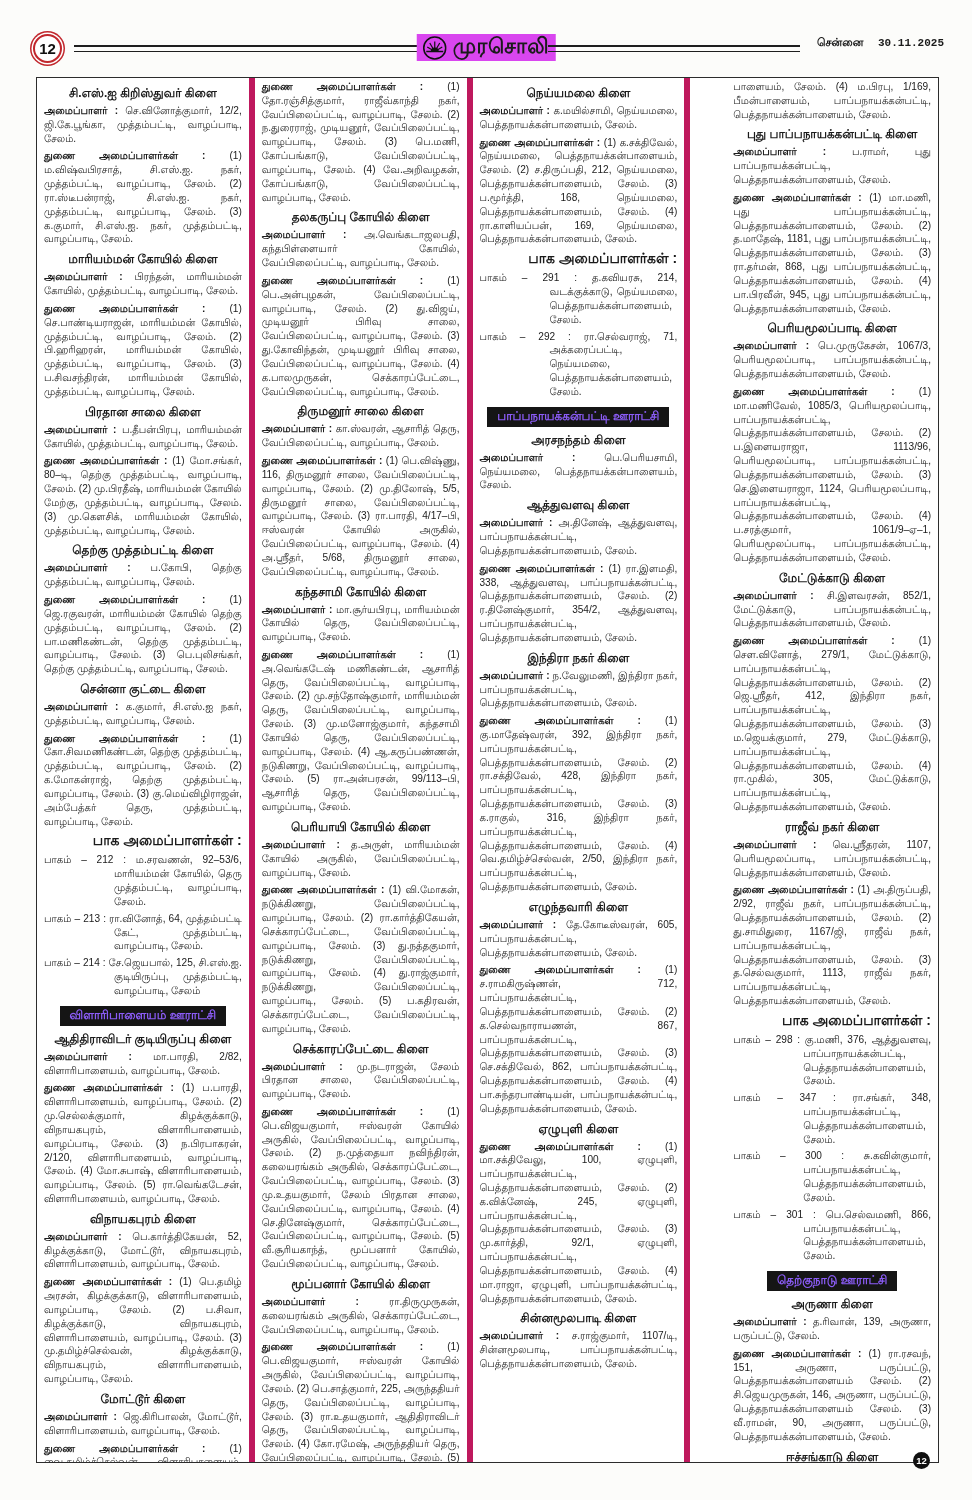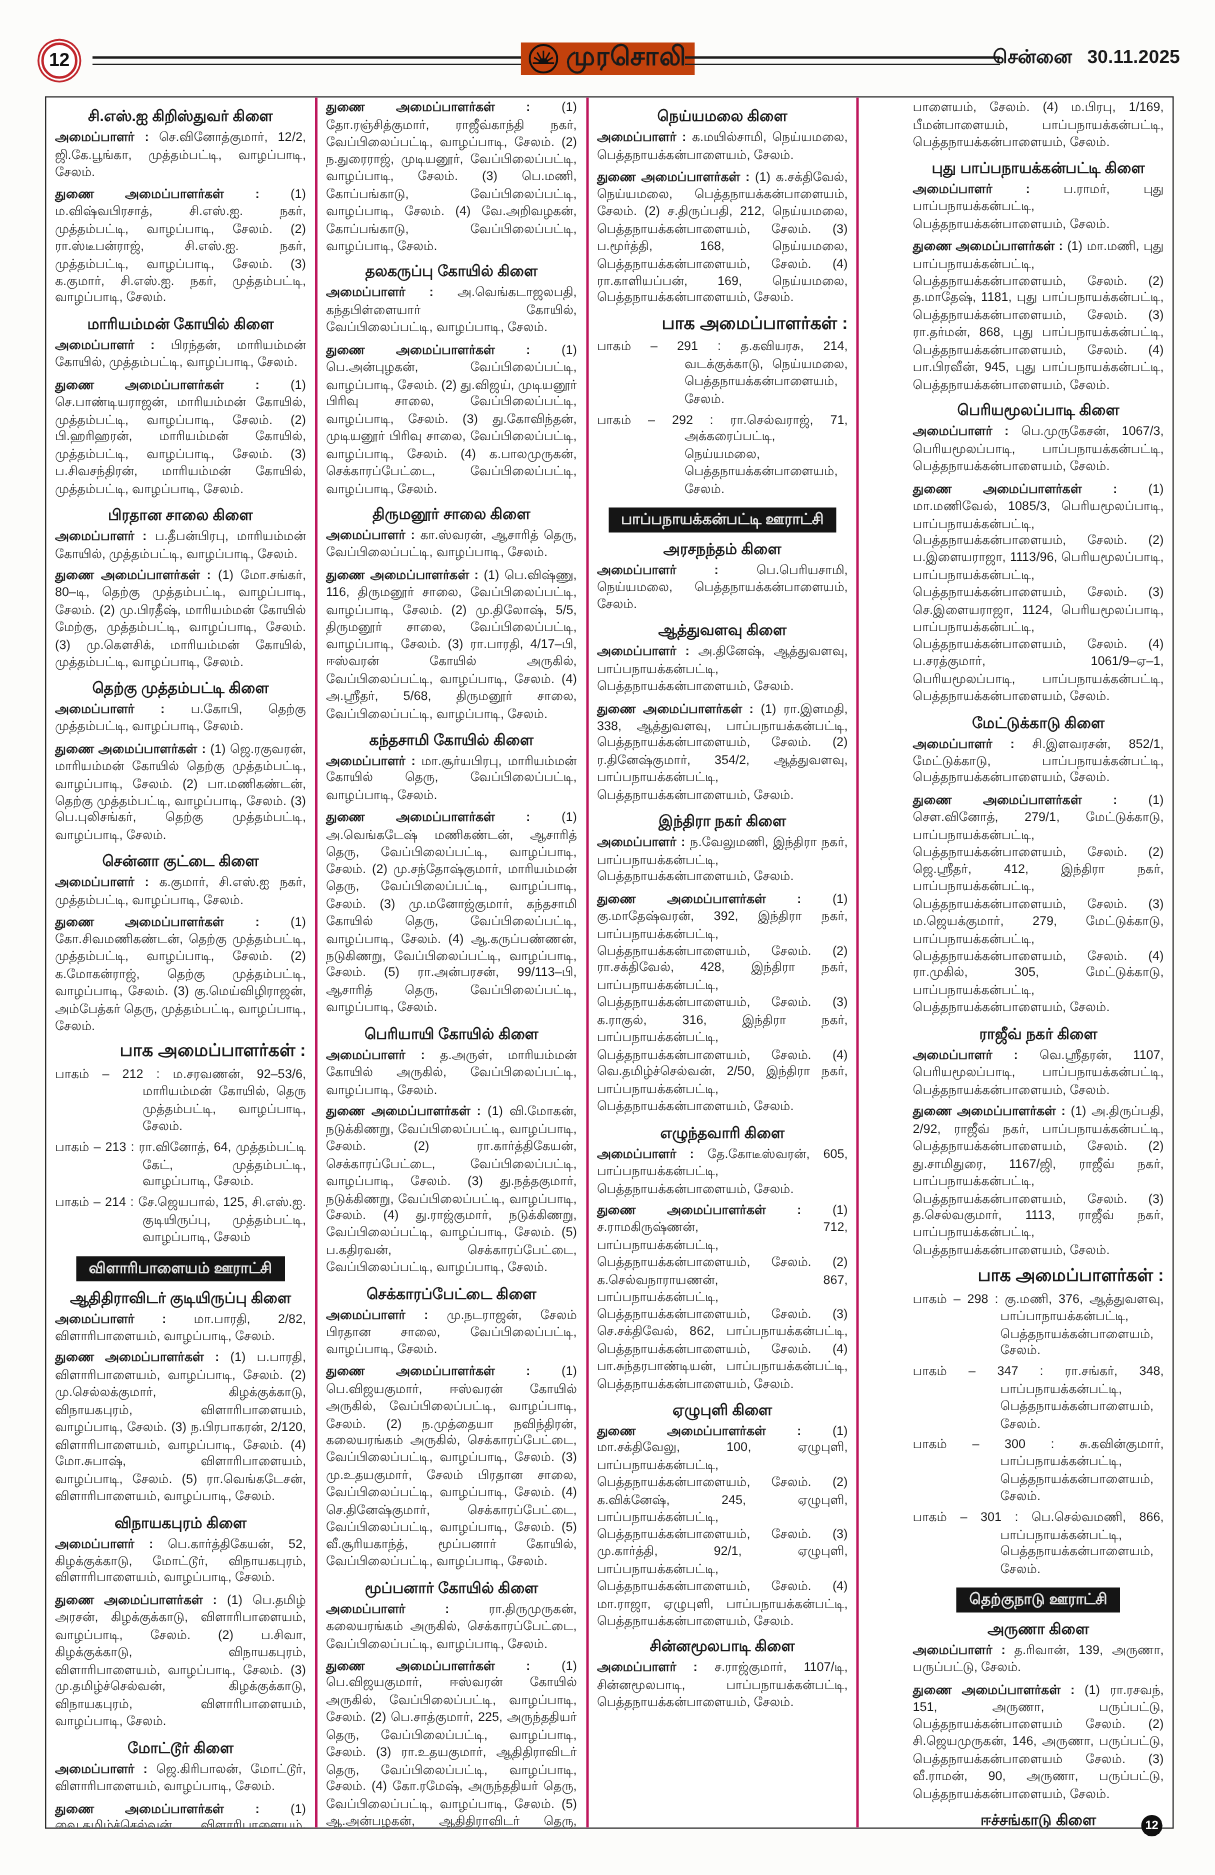--- a/index.html
+++ b/index.html
@@ -3,30 +3,30 @@
 <meta charset="utf-8">
 <style>
   html,body{margin:0;padding:0;}
   body{width:972px;height:1500px;background:#fcfcfa;font-family:"Liberation Sans",sans-serif;color:#1b1b1b;position:relative;overflow:hidden;}
   
   .hdr{position:absolute;top:34px;left:0;width:972px;height:38px;}
   .pgnum{position:absolute;left:33px;top:0;width:25px;height:25px;background:#fff;border:2px solid #c1272d;border-radius:50%;box-shadow:0 0 0 1.5px #fff,0 0 0 3px #c1272d;display:flex;align-items:center;justify-content:center;font-weight:bold;font-size:15px;color:#111;}
   .rule{position:absolute;top:11px;height:4px;border-top:2.5px solid #1e1e1e;border-bottom:1.3px solid #1e1e1e;}
   .rule-l{left:74px;width:364px;}
   .rule-r{left:548px;width:252px;}
-  .mast{position:absolute;left:50%;transform:translateX(-50%);top:0;display:flex;align-items:center;gap:6px;font-weight:bold;font-size:21px;letter-spacing:.5px;background:#c2410c;padding:0 6px;}
-  .dateline{position:absolute;right:28px;top:3px;font-weight:bold;font-size:15px;}
+  .mast{position:absolute;left:50%;transform:translateX(-50%);top:0;display:flex;align-items:center;gap:6px;font-weight:bold;font-size:21px;letter-spacing:.5px;background:#d946ef;padding:0 6px;}
+  .dateline{position:absolute;right:28px;top:3px;font-weight:bold;font-size:11px;font-family:Liberation Mono, monospace;}
   .dateline span{margin-left:8px;}
   
   .box{position:absolute;left:36px;top:77px;width:901px;height:1384px;border:1.5px solid #2c2c2c;background:#fff;display:flex;}
-  .col{flex:1 1 0;padding:2px 7px 4px;border-right:2px solid #be185d;overflow:hidden;}
+  .col{flex:1 1 0;padding:2px 7px 4px;border-right:6px solid #be185d;overflow:hidden;}
   .col:last-child{border-right:none;margin-left:36px;}
   .h{font-weight:bold;text-align:center;font-size:12px;margin:6px 0 3px;}
   .hb{text-align:center;margin:7px 0 4px;}
-  .hb span{display:inline-block;background:#151515;color:#e5e5e5;font-weight:bold;font-size:12px;padding:2px 10px 3px;}
+  .hb span{display:inline-block;background:#151515;color:#8b5cf6;font-weight:bold;font-size:12px;padding:2px 10px 3px;}
   .p{font-size:10.1px;line-height:1.37;text-align:justify;margin:0 0 4px;}
   .p b{font-weight:bold;}
   .ph{font-weight:bold;text-align:right;font-size:14px;margin:4px 0 3px;}
   .pg{font-size:10.1px;line-height:1.37;margin:0 0 3px;padding-left:70px;text-indent:-70px;text-align:justify;}
   
   .endnum{position:absolute;right:42px;top:1452px;width:17px;height:17px;background:#101010;color:#fff;border-radius:50%;display:flex;align-items:center;justify-content:center;font-size:9.5px;font-weight:bold;}
 </style>
 </head>
 <body>
 

